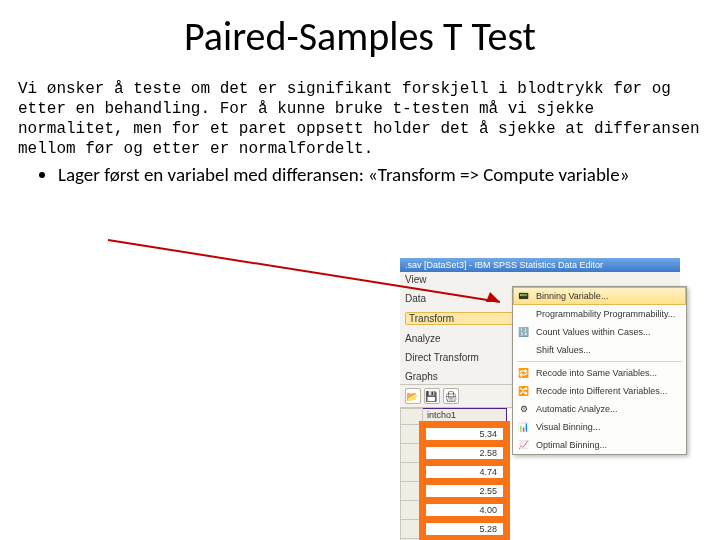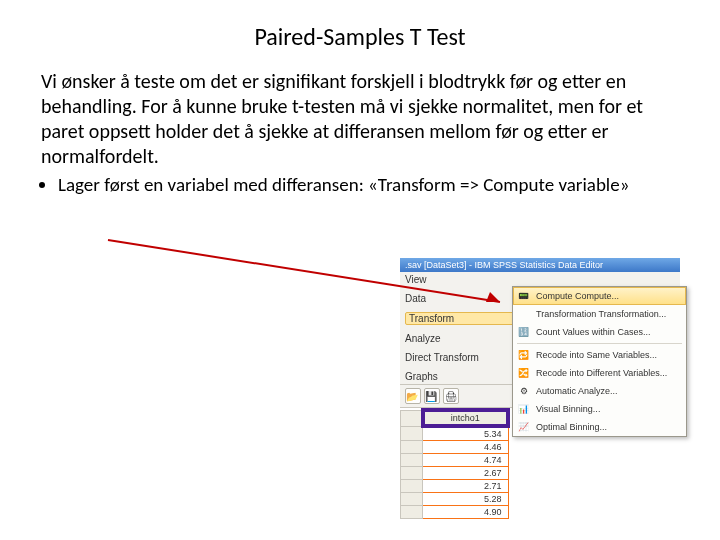--- a/index.html
+++ b/index.html
@@ -7,29 +7,30 @@
     width: 720px;
     height: 540px;
     background: #fff;
     font-family: Calibri, Arial, sans-serif;
     color: #000;
     position: relative;
     overflow: hidden;
   }
   .title {
     text-align: center;
-    font-size: 24px;
+    font-size: 40px;
     font-weight: 400;
-    margin-top: 22px;
+    margin-top: 12px;
     margin-bottom: 18px;
   }
   .body-text {
-    font-size: 20px;
+    font-size: 16px;
     line-height: 1.25;
-    padding: 0 41px;
+    padding: 0 18px;
+    font-family: Liberation Mono, monospace;
   }
   .bullet-list {
     list-style: disc;
     padding-left: 58px;
     margin-top: 4px;
     font-size: 19px;
     line-height: 1.25;
   }
   .bullet-list li { }
   .spss-wrap {
@@ -116,26 +117,26 @@
     justify-content: center;
     font-size: 9px;
     flex-shrink: 0;
   }
   .data-area {
     background: #fff;
     font-size: 9px;
   }
   .cellhdr {
     background: #efede4;
-    border: 4px solid #4c1d95;
+    border: 1px solid #4c1d95;
     padding: 1px 4px;
-    text-align: center;
+    text-align: left;
   }
   .cell {
-    border: 1px solid #f97316;
+    border: 7px solid #f97316;
     padding: 1px 6px;
     text-align: right;
     color: #333;
   }
   .rowhdr {
     background: #efede4;
     border: 1px solid #c9c6bd;
     width: 22px;
     text-align: center;
   }
@@ -177,29 +178,33 @@
   </div>
   <div class="toolbar">
     <span class="tb-btn">📂</span>
     <span class="tb-btn">💾</span>
     <span class="tb-btn">🖨</span>
   </div>
 
   <div class="dropdown">
     <div class="dd-item hl">
       <span class="dd-ico">📟</span>
-      <span>Compute Compute...</span>
+      <span>Binning Variable...</span>
     </div>
     <div class="dd-item">
       <span class="dd-ico"></span>
-      <span>Transformation Transformation...</span>
+      <span>Programmability Programmability...</span>
     </div>
     <div class="dd-item">
       <span class="dd-ico">🔢</span>
       <span>Count Values within Cases...</span>
+    </div>
+    <div class="dd-item">
+      <span class="dd-ico"></span>
+      <span>Shift Values...</span>
     </div>
     <div class="dd-sep"></div>
     <div class="dd-item">
       <span class="dd-ico">🔁</span>
       <span>Recode into Same Variables...</span>
     </div>
     <div class="dd-item">
       <span class="dd-ico">🔀</span>
       <span>Recode into Different Variables...</span>
     </div>
@@ -222,33 +227,33 @@
         <tr>
       <td class="rowhdr"></td>
       <td class="cellhdr">intcho1</td>
     </tr>
     <tr>
           <td class="rowhdr"></td>
           <td class="cell">5.34</td>
         </tr>
     <tr>
           <td class="rowhdr"></td>
-          <td class="cell">4.46</td>
+          <td class="cell">2.58</td>
         </tr>
     <tr>
           <td class="rowhdr"></td>
           <td class="cell">4.74</td>
         </tr>
     <tr>
           <td class="rowhdr"></td>
-          <td class="cell">2.67</td>
-        </tr>
-    <tr>
-          <td class="rowhdr"></td>
-          <td class="cell">2.71</td>
+          <td class="cell">2.55</td>
+        </tr>
+    <tr>
+          <td class="rowhdr"></td>
+          <td class="cell">4.00</td>
         </tr>
     <tr>
           <td class="rowhdr"></td>
           <td class="cell">5.28</td>
         </tr>
     <tr>
           <td class="rowhdr"></td>
           <td class="cell">4.90</td>
         </tr>
   </tbody>

